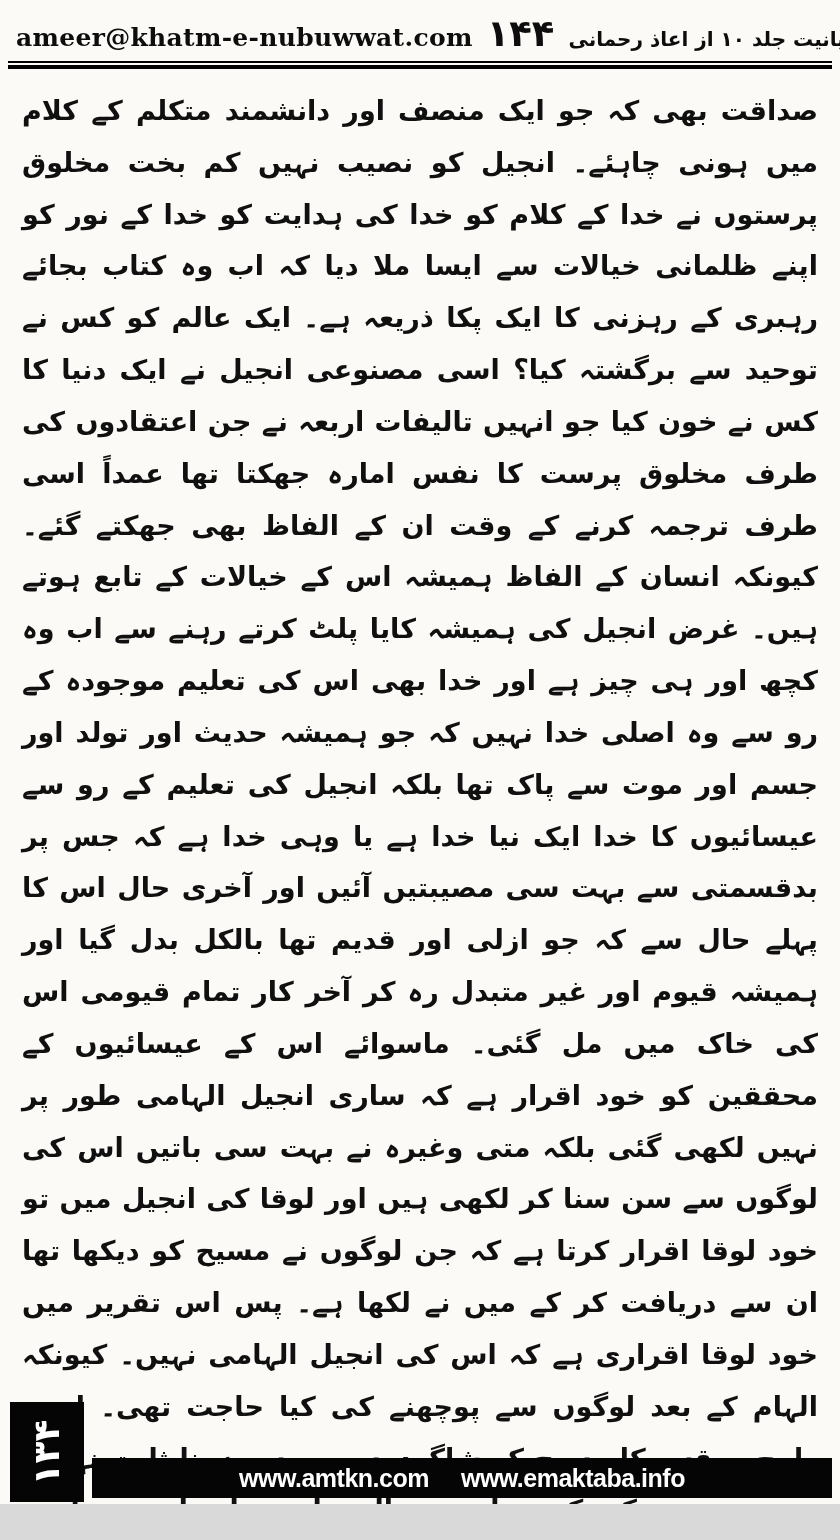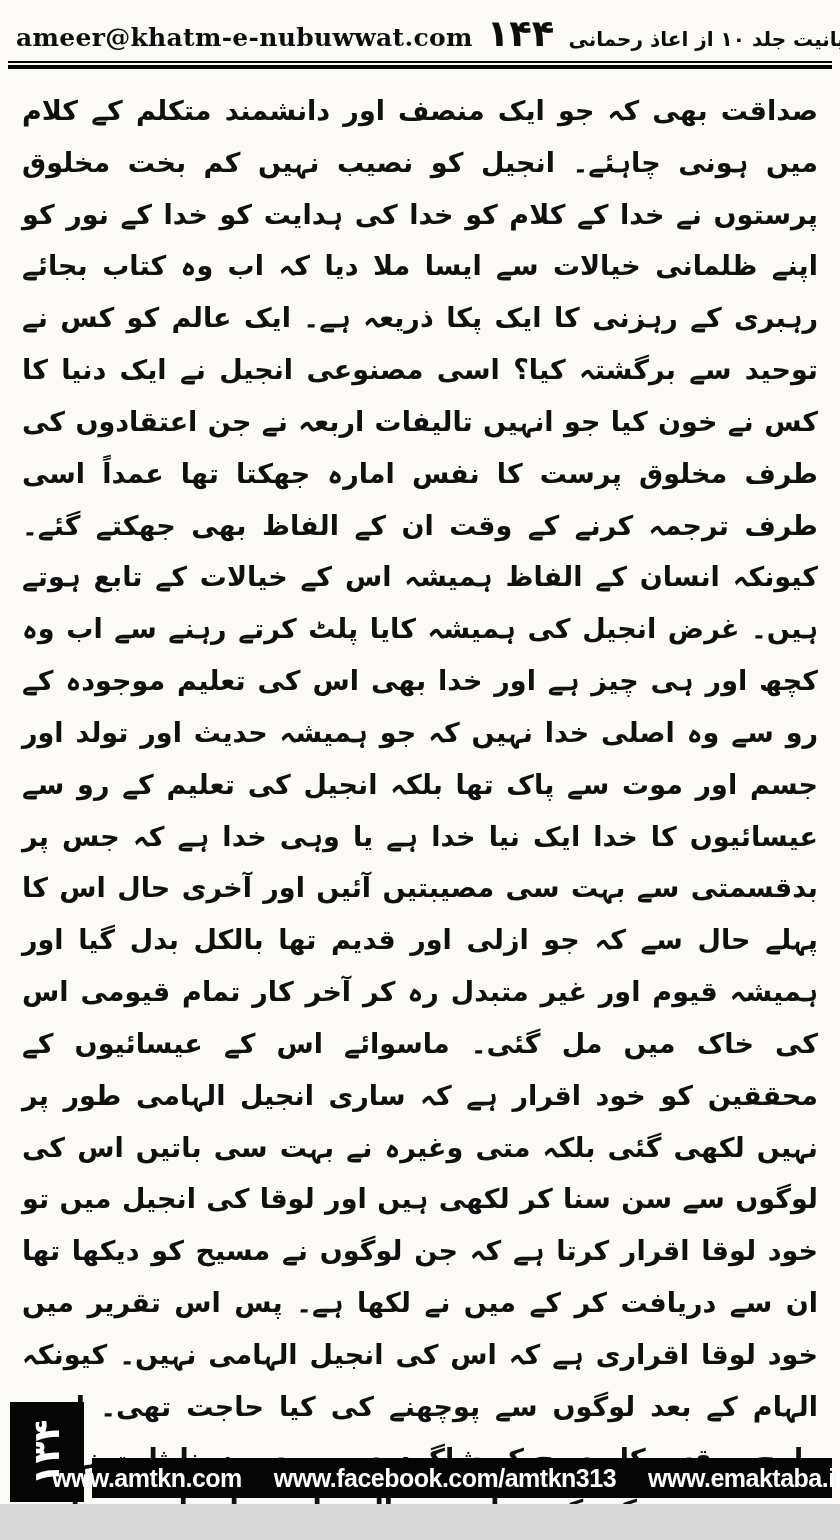--- a/index.html
+++ b/index.html
@@ -113,17 +113,16 @@
     <p>صداقت بھی کہ جو ایک منصف اور دانشمند متکلم کے کلام میں ہونی چاہئے۔ انجیل کو نصیب نہیں کم بخت مخلوق پرستوں نے خدا کے کلام کو خدا کی ہدایت کو خدا کے نور کو اپنے ظلمانی خیالات سے ایسا ملا دیا کہ اب وہ کتاب بجائے رہبری کے رہزنی کا ایک پکا ذریعہ ہے۔ ایک عالم کو کس نے توحید سے برگشتہ کیا؟ اسی مصنوعی انجیل نے ایک دنیا کا کس نے خون کیا جو انہیں تالیفات اربعہ نے جن اعتقادوں کی طرف مخلوق پرست کا نفس امارہ جھکتا تھا عمداً اسی طرف ترجمہ کرنے کے وقت ان کے الفاظ بھی جھکتے گئے۔ کیونکہ انسان کے الفاظ ہمیشہ اس کے خیالات کے تابع ہوتے ہیں۔ غرض انجیل کی ہمیشہ کایا پلٹ کرتے رہنے سے اب وہ کچھ اور ہی چیز ہے اور خدا بھی اس کی تعلیم موجودہ کے رو سے وہ اصلی خدا نہیں کہ جو ہمیشہ حدیث اور تولد اور جسم اور موت سے پاک تھا بلکہ انجیل کی تعلیم کے رو سے عیسائیوں کا خدا ایک نیا خدا ہے یا وہی خدا ہے کہ جس پر بدقسمتی سے بہت سی مصیبتیں آئیں اور آخری حال اس کا پہلے حال سے کہ جو ازلی اور قدیم تھا بالکل بدل گیا اور ہمیشہ قیوم اور غیر متبدل رہ کر آخر کار تمام قیومی اس کی خاک میں مل گئی۔ ماسوائے اس کے عیسائیوں کے محققین کو خود اقرار ہے کہ ساری انجیل الہامی طور پر نہیں لکھی گئی بلکہ متی وغیرہ نے بہت سی باتیں اس کی لوگوں سے سن سنا کر لکھی ہیں اور لوقا کی انجیل میں تو خود لوقا اقرار کرتا ہے کہ جن لوگوں نے مسیح کو دیکھا تھا ان سے دریافت کر کے میں نے لکھا ہے۔ پس اس تقریر میں خود لوقا اقراری ہے کہ اس کی انجیل الہامی نہیں۔ کیونکہ الہام کے بعد لوگوں سے پوچھنے کی کیا حاجت تھی۔ اسی طرح مرقس کا مسیح کے شاگردوں میں سے ہونا ثابت نہیں۔ پھر وہ نبی کیونکر ہوا۔ بہرحال چاروں انجیلیں نہ اپنی صحت پر قائم ہیں اور نہ اپنے سب بیان کے رو سے الہامی ہیں اور اسی وجہ سے انجیلوں کے واقعات میں طرح طرح کی غلطیاں پڑ گئیں اور کچھ کا کچھ لکھا گیا۔ غرض اس بات پر عیسائیوں کے کامل محققین کا اتفاق ہو چکا ہے کہ انجیل خالص خدا کا کلام نہیں ہے بلکہ پتے داری گانوں کی طرح کچھ خدا کا کچھ انسان کا ہے۔‘‘</p>
 
   </div>
 
   <div class="side-box">
     <span class="side-num">۱۳۴</span>
   </div>
 
   <div class="url-bar">
     <span>www.amtkn.com</span>
-    <span>www.facebook.com/amtkn313</span>
     <span>www.emaktaba.info</span>
   </div>
 
 </div>
 
 </body></html>

